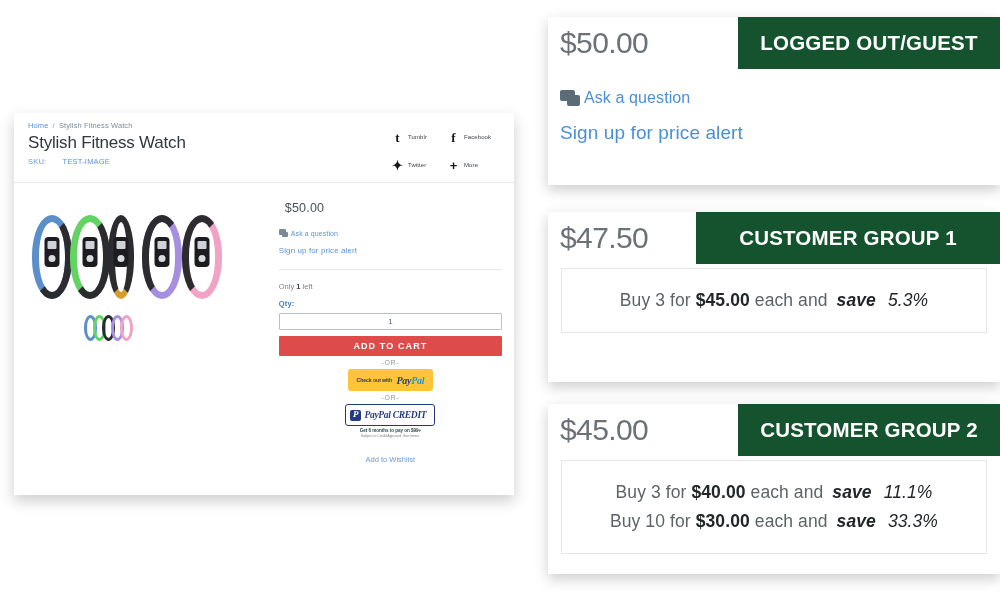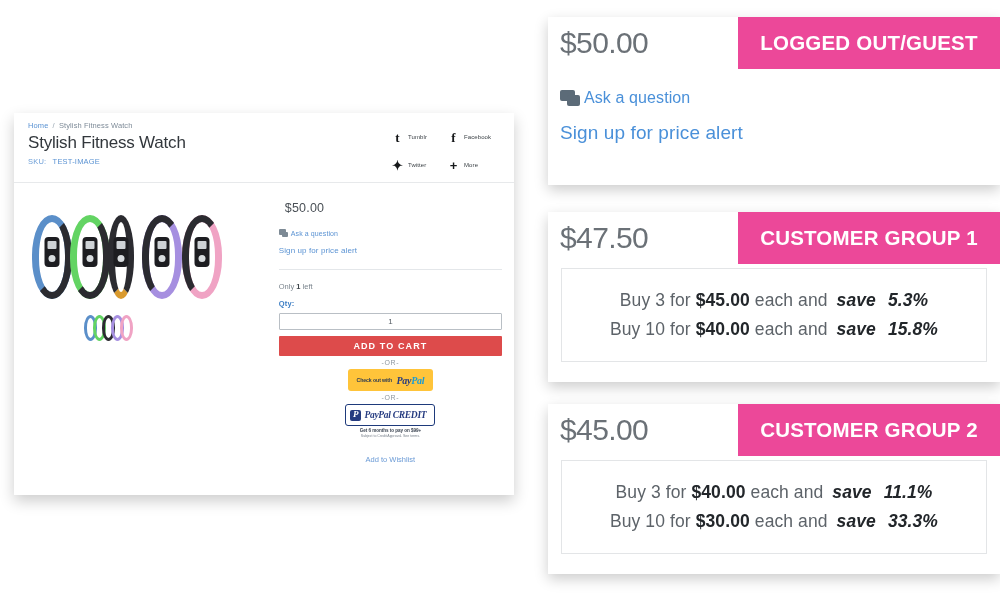--- a/index.html
+++ b/index.html
@@ -55,21 +55,21 @@
     letter-spacing: -0.2px;
   }
 
   .sku-row {
     font-size: 7.5px;
     margin-top: 4px;
     color: #5b93d3;
     letter-spacing: .2px;
   }
   .sku-label { color: #6fa0d8; }
-  .sku-value { color: #5b93d3; margin-left: 4px; }
+  .sku-value { color: #5b93d3; margin-left: 14px; }
 
   .share-grid {
     position: absolute;
     right: 10px;
     top: 10px;
     width: 112px;
     display: grid;
     grid-template-columns: 1fr 1fr;
     grid-auto-rows: 28px;
   }
@@ -366,32 +366,32 @@
     font-weight: 400;
     letter-spacing: -0.6px;
     padding-left: 12px;
     line-height: 1;
   }
   .card-badge {
     position: absolute;
     right: 0;
     top: 0;
     height: 52px;
-    background: #ec4899;
+    background: #14532d;
     color: #ffffff;
     font-size: 20.5px;
     font-weight: 700;
     letter-spacing: 0.2px;
     display: flex;
     align-items: center;
     justify-content: center;
     padding: 0 17px;
   }
   #card-guest  .card-badge { width: 262px; }
-  #card-group1 .card-badge { width: 262px; }
+  #card-group1 .card-badge { width: 304px; }
   #card-group2 .card-badge { width: 262px; }
 
   .guest-body { padding: 20px 0 0 12px; }
   .guest-ask {
     display: flex;
     align-items: center;
     gap: 2px;
     margin-bottom: 15px;
   }
   .chat-icon-lg {
@@ -418,21 +418,21 @@
   .tier-line {
     font-size: 17.5px;
     color: #5d6369;
     text-align: center;
     line-height: 1.65;
     letter-spacing: .1px;
     white-space: nowrap;
   }
   .tier-line .t-amt { font-weight: 700; color: #22262a; }
   .tier-line .t-save { font-weight: 700; font-style: italic; color: #22262a; margin-left: 4px; }
-  .tier-line .t-pct { font-weight: 700; font-style: italic; color: #22262a; margin-left: 7px; }
+  .tier-line .t-pct { font-weight: 400; font-style: italic; color: #22262a; margin-left: 7px; }
 </style>
 </head>
 <body>
 
 <div class="stage">
 
   <div class="product-panel">
 
     <div class="pp-header">
       <div class="breadcrumb">
@@ -582,27 +582,20 @@
       <div class="card-badge">CUSTOMER GROUP 1</div>
     </div>
     <div class="tier-box">
       <div class="tier-line">
         <span>Buy 3 for</span>
         <span class="t-amt">$45.00</span>
         <span>each and</span>
         <span class="t-save">save</span>
         <span class="t-pct">5.3%</span>
       </div>
-      <div class="tier-line">
-        <span>Buy 10 for</span>
-        <span class="t-amt">$40.00</span>
-        <span>each and</span>
-        <span class="t-save">save</span>
-        <span class="t-pct">15.8%</span>
-      </div>
     </div>
   </div>
 
   <div class="card" id="card-group2">
     <div class="card-top">
       <div class="card-price">$45.00</div>
       <div class="card-badge">CUSTOMER GROUP 2</div>
     </div>
     <div class="tier-box">
       <div class="tier-line">

